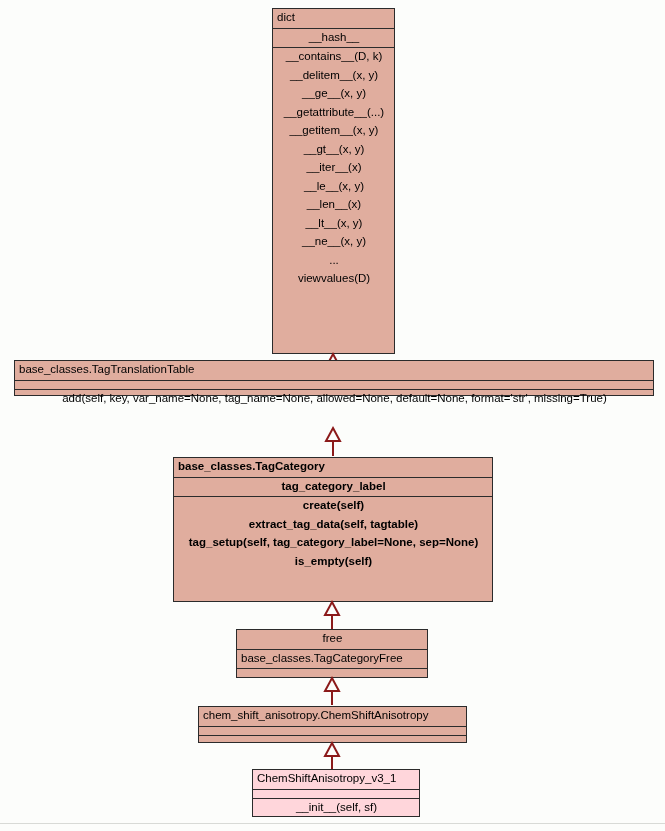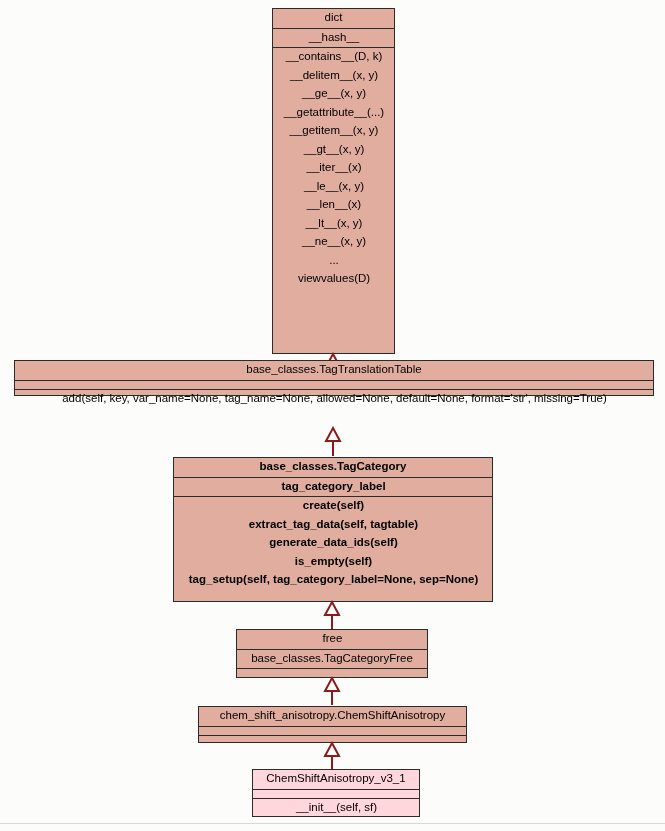--- a/index.html
+++ b/index.html
@@ -36,21 +36,21 @@
     box-sizing: border-box;
     border-bottom: 1.5px solid #2b2b2b;
   }
   .compartment:last-child {
     border-bottom: none;
   }
   .compartment.empty {
     height: 9px;
   }
   .title-row {
-    text-align: center;
+    text-align: left;
     padding: 3px 4px 4px 4px;
     white-space: nowrap;
     overflow: hidden;
   }
   .member-row {
     text-align: center;
     padding: 3px 3px 4px 4px;
     white-space: nowrap;
     overflow: hidden;
   }
@@ -133,23 +133,22 @@
   <div class="uml-box" style="left:173px; top:457px; width:320px; height:145px;font-weight:bold;">
     <div class="compartment">
       <div class="title-row">base_classes.TagCategory</div>
     </div>
     <div class="compartment">
       <div class="member-row">tag_category_label</div>
     </div>
     <div class="compartment">
       <div class="member-row">create(self)</div>
       <div class="member-row">extract_tag_data(self, tagtable)</div>
-      <div class="member-row">generate_data_ids(self)</div>
+      <div class="member-row">tag_setup(self, tag_category_label=None, sep=None)</div>
       <div class="member-row">is_empty(self)</div>
-      <div class="member-row">tag_setup(self, tag_category_label=None, sep=None)</div>
     </div>
   </div>
 
   <div class="connector">
     <div class="conn-line" style="left:331px; top:615px; height:14px;"></div>
     <svg class="arrow-svg" style="left:324px; top:602px;" width="16" height="14" viewBox="0 0 16 14">
       <polygon points="8,0 15,13 1,13" fill="#fcfdfb" stroke="#8b1a1a" stroke-width="2"></polygon>
     </svg>
   </div>
 

